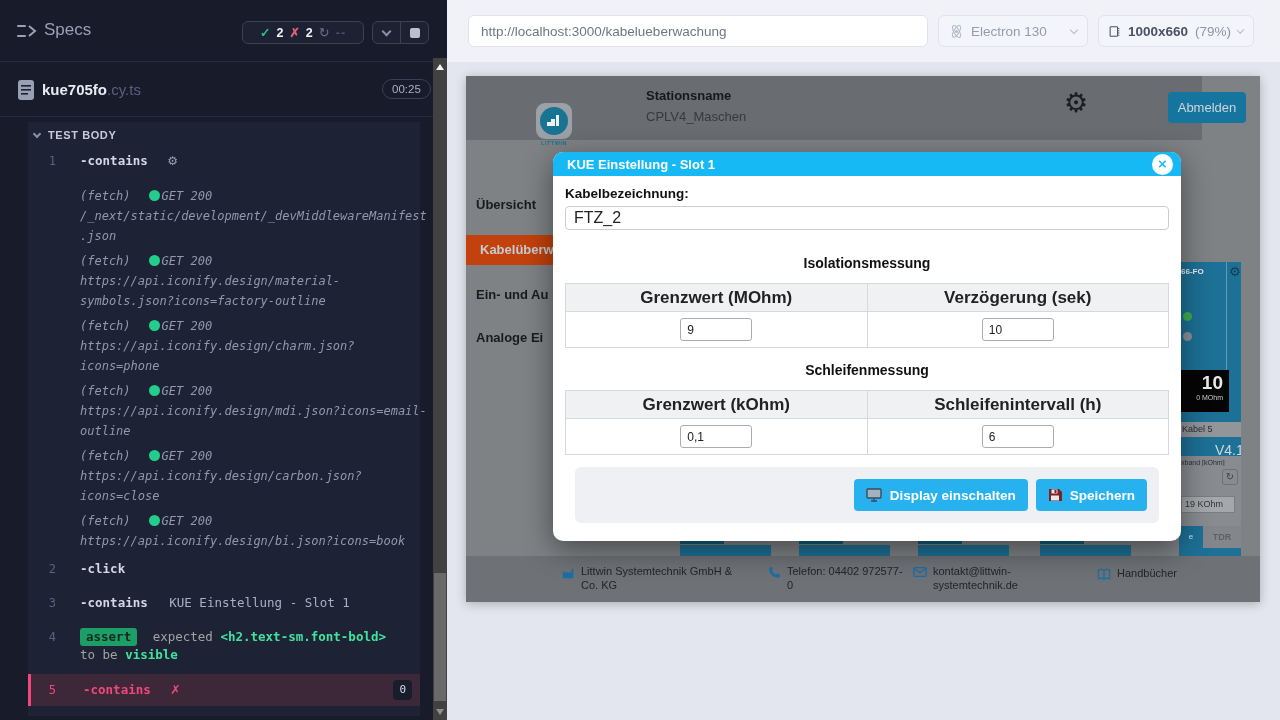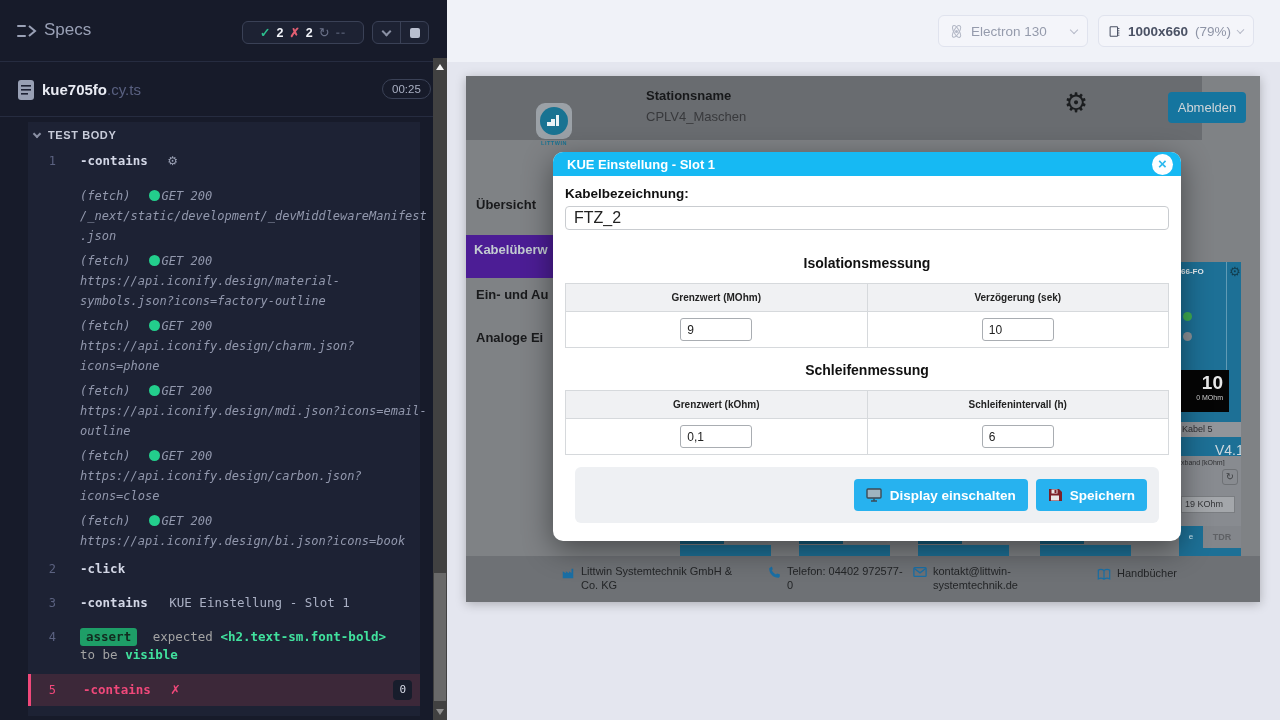--- a/index.html
+++ b/index.html
@@ -96,22 +96,22 @@
   .station-lbl { position:absolute; left:180px; top:12px; font-size:13px; font-weight:bold; color:#17181a; }
   .station-val { position:absolute; left:180px; top:33px; font-size:13px; color:#38393c; }
   .hdr-gear { position:absolute; left:598px; top:13px; font-size:27px; color:#1b1d1f;
               font-family:"DejaVu Sans", sans-serif; line-height:1;}
   .logout-btn { position:absolute; left:702px; top:16px; width:78px; height:31px; background:#15759f;
                 border:none; border-radius:4px; color:#cfd5d9; font-size:13px;
                 font-family:"Liberation Sans", sans-serif; }
 
   .nav-item { position:absolute; left:10px; font-size:13px; font-weight:bold; color:#191a1c;
               width:78px; white-space:nowrap; overflow:hidden; }
-  .nav-active { position:absolute; left:0; top:159px; width:88px; height:43px; background:#4c1d95;
-                color:#c3ccd1; font-size:13px; font-weight:bold; line-height:30px; padding-left:8px;
+  .nav-active { position:absolute; left:0; top:159px; width:88px; height:30px; background:#c2410c;
+                color:#c3ccd1; font-size:13px; font-weight:bold; line-height:30px; padding-left:14px;
                 white-space:nowrap; overflow:hidden; }
 
   
   .sliver { position:absolute; left:713px; top:186px; width:62px; height:294px; background:#1d7096; overflow:hidden; }
   .sl-div { position:absolute; left:47px; top:0; width:1px; height:110px; background:rgba(255,255,255,.3); }
   .sl-dev { position:absolute; left:2px; top:5px; font-size:8px; font-weight:bold; color:#e8edf0; }
   .sl-gear { position:absolute; left:50px; top:2px; font-size:13px; color:#123c4d; font-family:"DejaVu Sans", sans-serif;}
   .led { position:absolute; left:4px; width:9px; height:9px; border-radius:50%; }
   .sl-display { position:absolute; left:-8px; top:108px; width:58px; height:42px; background:#050505;
                 color:#e9e9e9; text-align:right; padding:2px 6px 0 0; }
@@ -153,21 +153,21 @@
   .m-close { margin-left:auto; width:21px; height:21px; border-radius:50%; background:#fdfeff;
              color:#2cb9ef; font-size:15px; font-weight:bold; text-align:center; line-height:20px;
              border:none; font-family:"Liberation Sans", sans-serif; cursor:default;}
   .m-body { padding:6px 12px 0; }
   .m-label { font-size:13.5px; font-weight:bold; color:#111; margin:4px 0 5px; }
   .m-input { width:100%; height:24px; border:1px solid #c9ccd0; border-radius:4px; font-size:16px;
              color:#222; padding:0 8px; font-family:"Liberation Sans", sans-serif; }
   .m-sect { text-align:center; font-size:14px; font-weight:bold; color:#111; margin-top:25px; }
   .m-sect2 { margin-top:14px; }
   table.mtab { width:100%; border-collapse:collapse; margin-top:12px; }
-  .mtab th { height:28px; background:#f0f1f3; border:1px solid #d6d9dc; font-size:10px; color:#222;
+  .mtab th { height:28px; background:#f0f1f3; border:1px solid #d6d9dc; font-size:17px; color:#222;
              font-weight:bold; width:50%; }
   .mtab td { height:36px; border:1px solid #d6d9dc; text-align:center; }
   .cell-input { width:72px; height:23px; border:1px solid #a9adb2; border-radius:3px; font-size:12px;
                 color:#222; padding:0 6px; font-family:"Liberation Sans", sans-serif; }
   .m-footer { margin:12px 10px 0; height:56px; background:#eef0f3; border-radius:6px; display:flex;
               align-items:center; justify-content:flex-end; gap:8px; padding-right:12px; }
   .m-btn { height:32px; background:#27b2ef; border:none; border-radius:4px; color:#fff; font-size:13.5px;
            font-weight:bold; display:flex; align-items:center; gap:8px; padding:0 12px;
            font-family:"Liberation Sans", sans-serif; }
 </style>
@@ -280,20 +280,21 @@
 
   <div class="sb-track">
     <span class="sb-up"></span>
     <span class="sb-thumb"></span>
     <span class="sb-down"></span>
   </div>
 </div>
 
 <div class="stage">
   <div class="topbar">
+    <input class="url-input" value="http://localhost:3000/kabelueberwachung" style="">
     <div class="sel-box browser-sel">
       <svg width="15" height="15" viewBox="0 0 16 16">
         <circle cx="8" cy="8" r="1.6" fill="#b3b8c6"></circle>
         <ellipse cx="8" cy="8" rx="7" ry="2.8" fill="none" stroke="#b3b8c6" stroke-width="1.1" transform="rotate(60 8 8)"></ellipse>
         <ellipse cx="8" cy="8" rx="7" ry="2.8" fill="none" stroke="#b3b8c6" stroke-width="1.1" transform="rotate(-60 8 8)"></ellipse>
       </svg>
       <span>Electron 130</span>
       <span class="sel-chev"></span>
     </div>
     <div class="sel-box viewport-sel">

